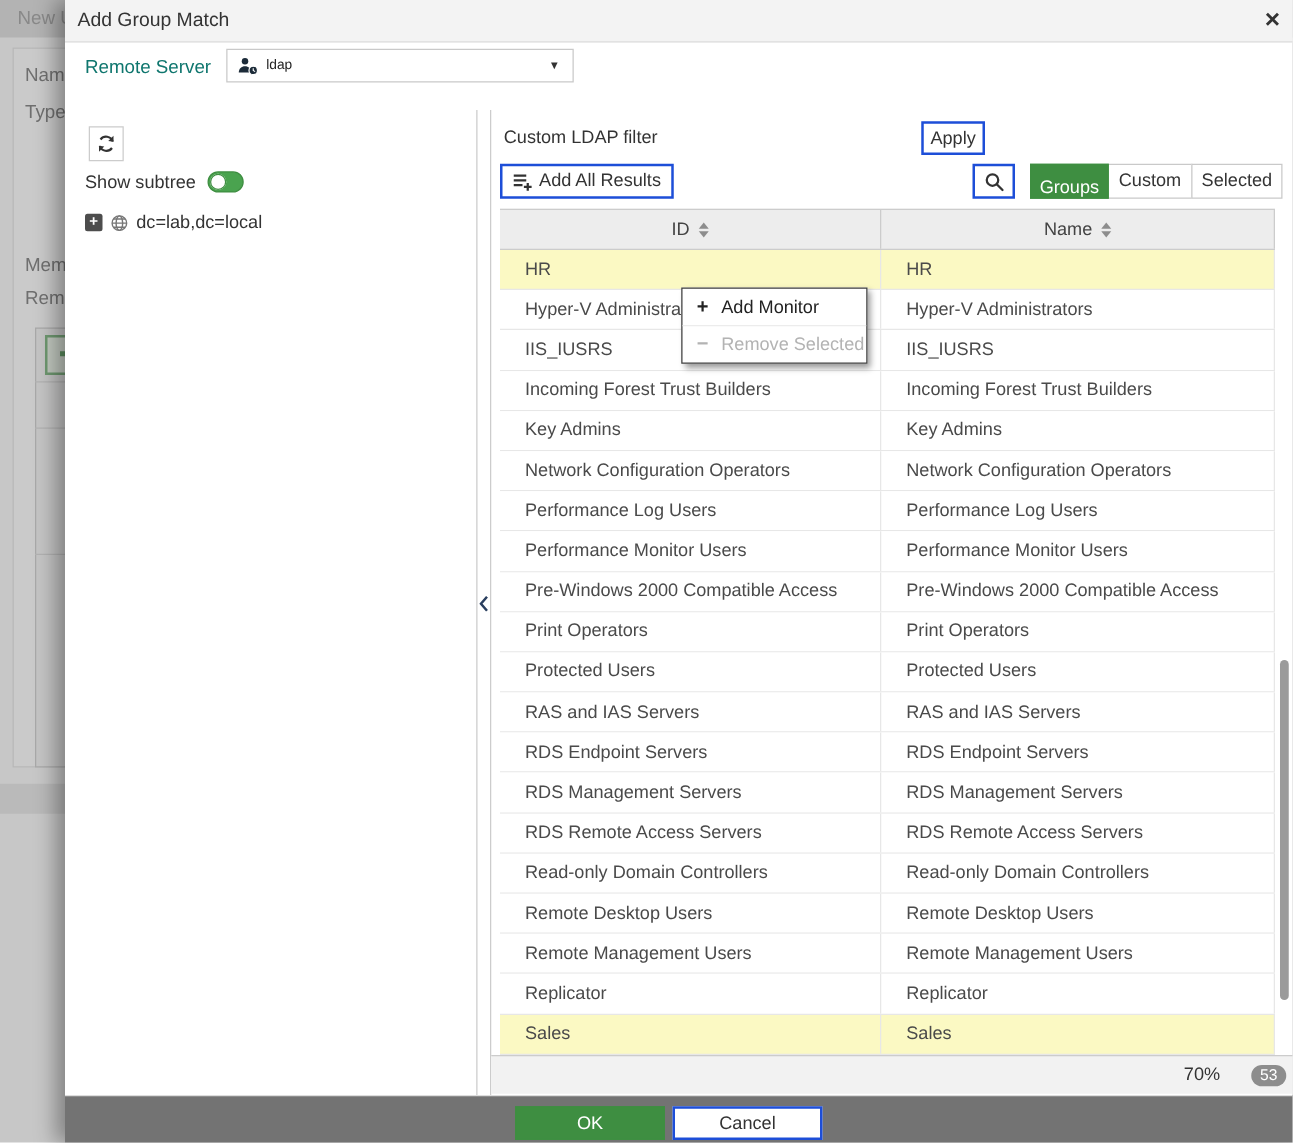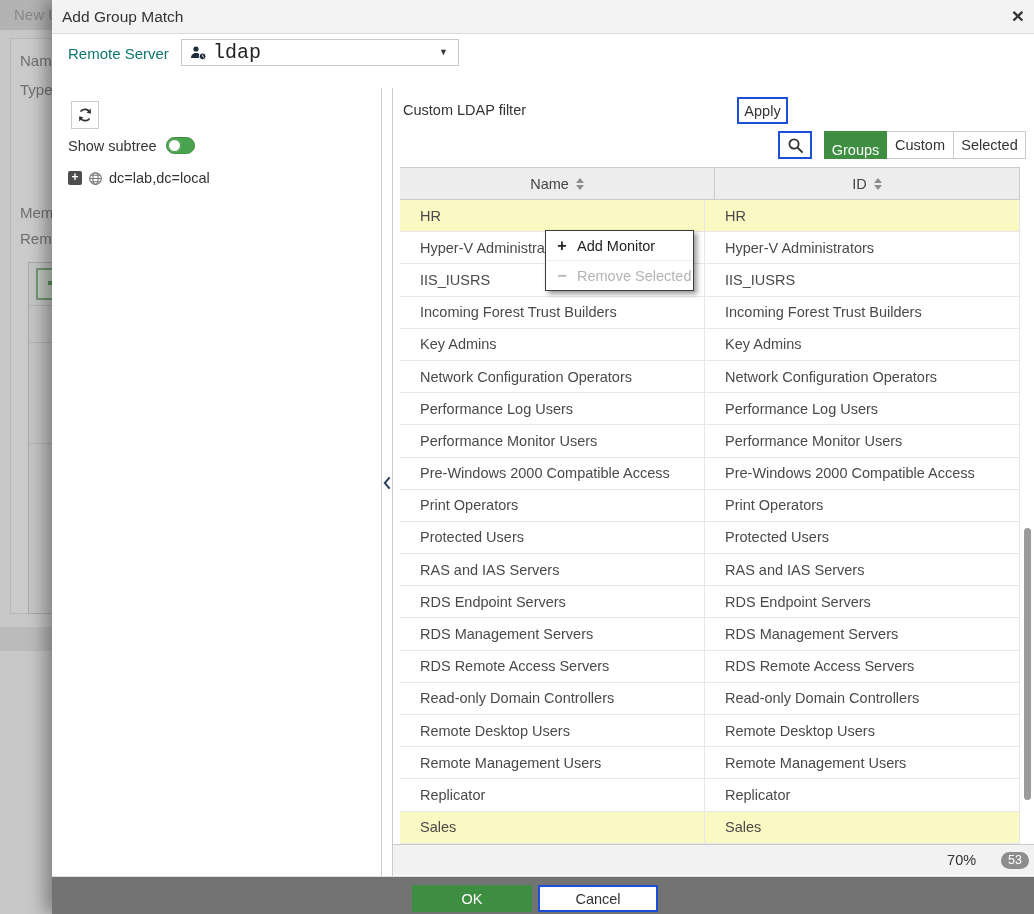--- a/index.html
+++ b/index.html
@@ -22,21 +22,21 @@
   
   .modal{position:absolute;left:52px;top:0;width:982px;height:914px;background:#fff;z-index:2;
     box-shadow:-7px 0 16px rgba(0,0,0,0.35);}
   .titlebar{position:absolute;left:0;top:0;right:0;height:33px;background:#f3f3f3;border-bottom:1px solid #ddd;}
   .title{position:absolute;left:10px;top:0;line-height:33px;font-size:15.5px;color:#333;}
   .close{position:absolute;right:10px;top:0;line-height:31px;font-size:21px;font-weight:bold;color:#333;cursor:pointer;}
   
   .rs-label{position:absolute;left:16px;top:45px;font-size:15px;color:#0f766e;}
   .dropdown{position:absolute;left:129px;top:39px;width:278px;height:27px;border:1px solid #c9c9c9;background:#fff;box-sizing:border-box;}
   .dropdown .dd-ic{position:absolute;left:8px;top:5px;}
-  .dropdown .dd-val{position:absolute;left:31px;top:0;line-height:25px;font-size:20px;color:#222;font-family:Liberation Mono, monospace;}
+  .dropdown .dd-val{position:absolute;left:31px;top:0;line-height:25px;font-size:11px;color:#222;}
   .dropdown .caret{position:absolute;right:10px;top:0;line-height:25px;font-size:9px;color:#333;}
   
   .refresh-btn{position:absolute;left:19px;top:101px;width:28px;height:28px;border:1px solid #ccc;background:#fff;
     box-sizing:border-box;display:flex;align-items:center;justify-content:center;cursor:pointer;}
   .subtree{position:absolute;left:16px;top:137px;display:flex;align-items:center;gap:9px;}
   .subtree .lbl{font-size:14.5px;color:#333;}
   .toggle{position:relative;width:27px;height:15px;background:#4aa34f;border:1px solid #3e8e41;border-radius:9px;cursor:pointer;}
   .toggle .knob{position:absolute;left:1px;top:1px;width:13px;height:13px;background:#fff;border-radius:50%;box-shadow:inset 0 0 0 1px #3e8e41;}
   .tree-row{position:absolute;left:16px;top:170px;display:flex;align-items:center;gap:6px;cursor:pointer;}
   .plusbox{width:14px;height:14px;background:#4d4d4d;border-radius:2px;color:#fff;font-size:12px;line-height:13px;text-align:center;font-weight:bold;}
@@ -177,20 +177,32 @@
         <path d="M6.6 1.4L1.8 7l4.8 5.6" stroke="#2a3f5f" stroke-width="2"></path>
       </svg>
     </span>
   </div>
 
   <span class="flt-label">Custom LDAP filter</span>
   <button class="btn apply-btn">
     <span>Apply</span>
   </button>
 
+  <button class="btn addall-btn">
+    <span>
+      <svg width="16" height="15" viewBox="0 0 16 15" fill="#333">
+        <rect x="1" y="1.6" width="10" height="1.8"></rect>
+        <rect x="1" y="5.4" width="10" height="1.8"></rect>
+        <rect x="1" y="9.2" width="7" height="1.8"></rect>
+        <rect x="11.3" y="8.4" width="1.8" height="6.2"></rect>
+        <rect x="9.1" y="10.6" width="6.2" height="1.8"></rect>
+      </svg>
+    </span>
+    <span>Add All Results</span>
+  </button>
   <button class="btn search-btn">
     <span>
       <svg width="17" height="17" viewBox="0 0 17 17" fill="none" stroke="#333" stroke-width="1.8">
         <circle cx="7" cy="7" r="4.6"></circle>
         <path d="M10.6 10.6L15 15" stroke-linecap="round"></path>
       </svg>
     </span>
   </button>
   <div class="tabs">
     <div class="tab tab-groups active">
@@ -198,29 +210,29 @@
     </div>
     <div class="tab tab-custom">
       <span>Custom</span>
     </div>
     <div class="tab tab-selected">
       <span>Selected</span>
     </div>
   </div>
 
   <div class="thead">
-    <div class="th th-name">
-      <span>Name</span>
+    <div class="th th-id">
+      <span>ID</span>
       <span class="sort">
           <i class="up"></i>
           <i class="down"></i>
         </span>
     </div>
-    <div class="th th-id">
-      <span>ID</span>
+    <div class="th th-name">
+      <span>Name</span>
       <span class="sort">
           <i class="up"></i>
           <i class="down"></i>
         </span>
     </div>
   </div>
   <div class="tbody">
       <div class="trow hl">
       <div class="td td-id">HR</div>
       <div class="td td-name">HR</div>

